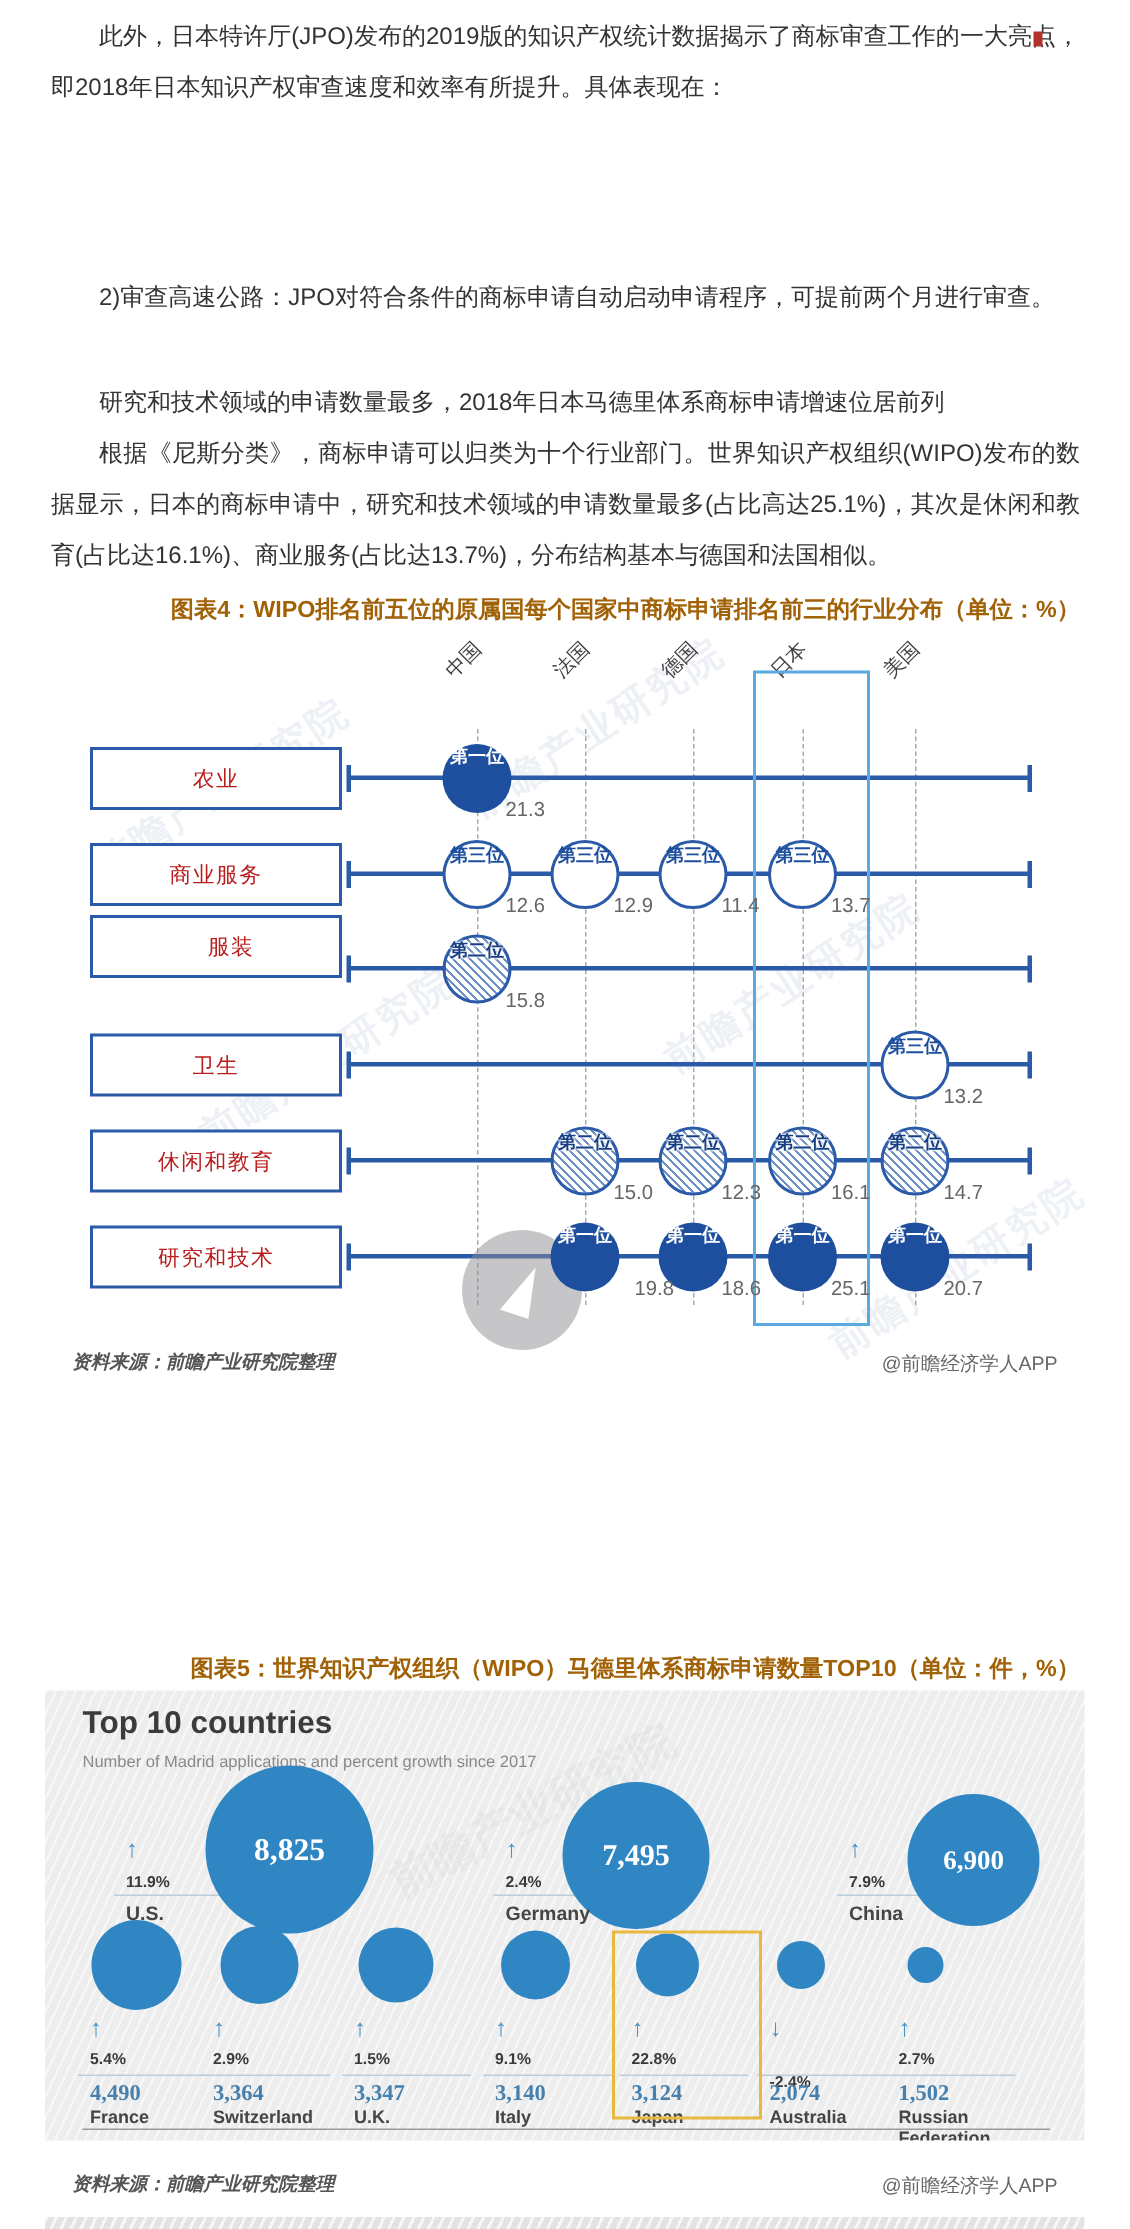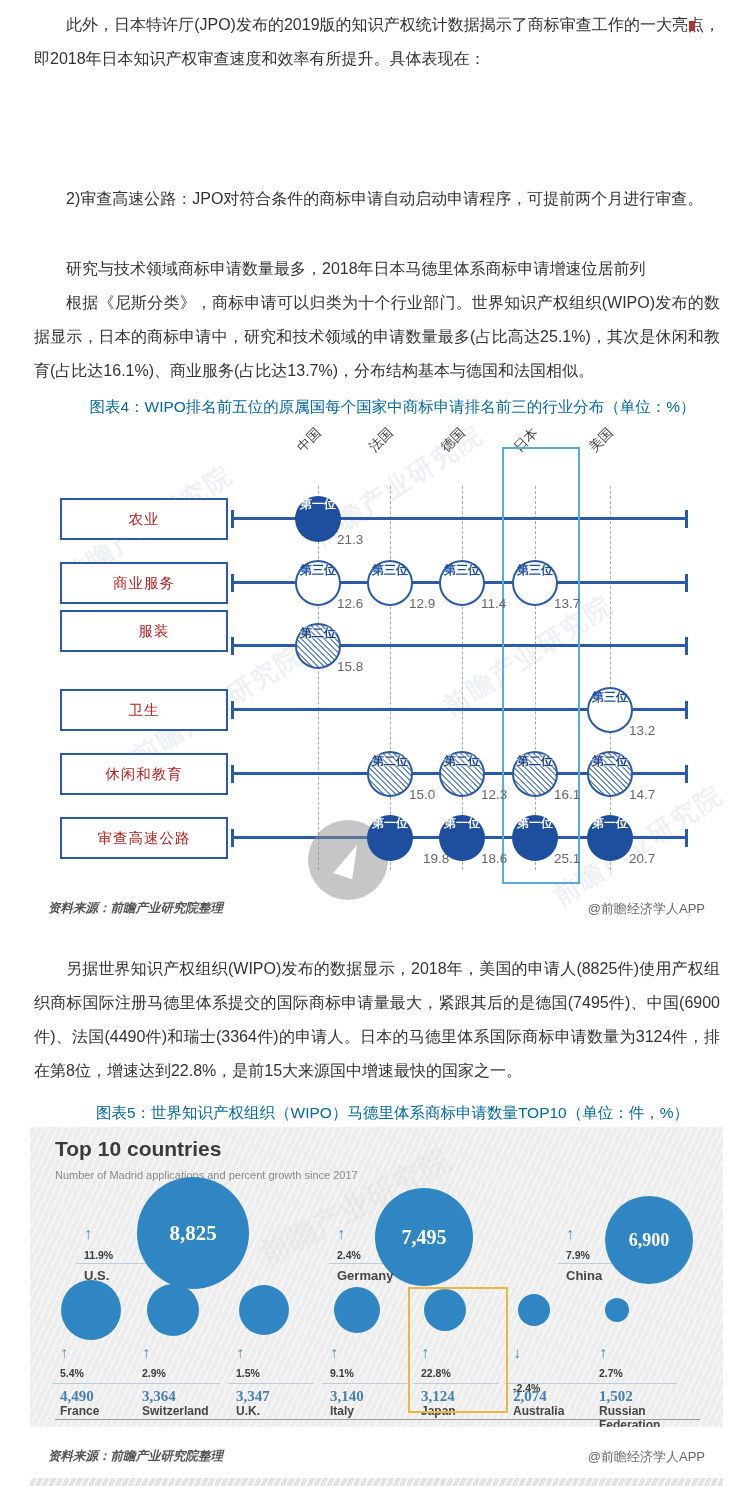--- a/index.html
+++ b/index.html
@@ -1,21 +1,21 @@
 <!DOCTYPE html>
 <html><head>
 <meta charset="utf-8">
 <style>
   *{box-sizing:border-box;margin:0;padding:0}
   body{background:#fff}
   .page{position:relative;width:753px;height:1486px;margin:0 auto;background:#fff;
         font-family:"Liberation Sans",sans-serif;color:#333;overflow:hidden}
   .para{position:absolute;left:34px;width:686px;font-size:16px;line-height:34px;
         text-indent:2em;text-align:justify;color:#333}
-  .cap{font-weight:normal;color:#0369a1;font-size:15.5px;text-align:center}
+  .cap{font-weight:bold;color:#a16207;font-size:15.5px;text-align:right}
   .redmark{position:absolute;left:689px;top:21px;width:6px;height:10px;background:#b2332e;z-index:5}
 
   
   .c4{position:absolute;left:0;top:428px;width:753px;height:500px;background:#fff}
   .c4-wm{position:absolute;color:#7d92bb;opacity:.13;font-size:26px;font-weight:bold;
          transform:rotate(-33deg);white-space:nowrap;letter-spacing:2px;z-index:1}
   .c4-logo{position:absolute;left:308px;top:392px;width:80px;height:80px;border-radius:50%;
            background:#8f8f94;opacity:.5;z-index:2;display:flex;align-items:center;justify-content:center}
   .c4-logo span{display:block;width:0;height:0;border-left:14px solid transparent;
            border-right:6px solid transparent;border-bottom:34px solid #fff;transform:rotate(18deg)}
@@ -65,21 +65,21 @@
          background-image:repeating-linear-gradient(115deg,rgba(255,255,255,.7) 0 2px,rgba(0,0,0,0) 2px 6px)}
 </style>
 </head>
 <body>
 
 <div class="page">
 
   <p class="para" style="top:8px">此外，日本特许厅(JPO)发布的2019版的知识产权统计数据揭示了商标审查工作的一大亮点，即2018年日本知识产权审查速度和效率有所提升。具体表现在：</p>
   <div class="redmark"></div>
   <p class="para" style="top:182px">2)审查高速公路：JPO对符合条件的商标申请自动启动申请程序，可提前两个月进行审查。</p>
-  <p class="para" style="top:252px">研究与技术领域商标申请数量最多，2018年日本马德里体系商标申请增速位居前列</p>
+  <p class="para" style="top:252px">研究和技术领域的申请数量最多，2018年日本马德里体系商标申请增速位居前列</p>
   <p class="para" style="top:286px">根据《尼斯分类》，商标申请可以归类为十个行业部门。世界知识产权组织(WIPO)发布的数据显示，日本的商标申请中，研究和技术领域的申请数量最多(占比高达25.1%)，其次是休闲和教育(占比达16.1%)、商业服务(占比达13.7%)，分布结构基本与德国和法国相似。</p>
   <p class="para cap" style="top:390px">图表4：WIPO排名前五位的原属国每个国家中商标申请排名前三的行业分布（单位：%）</p>
 
   <div class="c4">
     <div class="c4-logo">
         <span></span>
       </div>
   <div class="c4-wm" style="left: 50px; top: 80px;">前瞻产业研究院</div>
       <div class="c4-wm" style="left: 300px; top: 40px;">前瞻产业研究院</div>
       <div class="c4-wm" style="left: 120px; top: 260px;">前瞻产业研究院</div>
@@ -108,21 +108,21 @@
       <div class="c4-tick" style="left: 231px; top: 209px;"></div>
       <div class="c4-tick" style="left: 685px; top: 209px;"></div>
       <div class="c4-rowbox" style="top: 261px;">卫生</div>
       <div class="c4-line" style="top: 280px;"></div>
       <div class="c4-tick" style="left: 231px; top: 273px;"></div>
       <div class="c4-tick" style="left: 685px; top: 273px;"></div>
       <div class="c4-rowbox" style="top: 325px;">休闲和教育</div>
       <div class="c4-line" style="top: 344px;"></div>
       <div class="c4-tick" style="left: 231px; top: 337px;"></div>
       <div class="c4-tick" style="left: 685px; top: 337px;"></div>
-      <div class="c4-rowbox" style="top: 389px;">审查高速公路</div>
+      <div class="c4-rowbox" style="top: 389px;">研究和技术</div>
       <div class="c4-line" style="top: 408px;"></div>
       <div class="c4-tick" style="left: 231px; top: 401px;"></div>
       <div class="c4-tick" style="left: 685px; top: 401px;"></div>
       <div class="c4-hl" style="left: 502px; top: 19px; width: 78px; height: 437px;"></div>
       <div class="c4-bubble t1" style="left: 295px; top: 68px;">
         <span>第一位</span>
       </div>
       <div class="c4-val" style="left: 337px; top: 104px;">21.3</div>
       <div class="c4-bubble t3" style="left: 295px; top: 132px;">
         <span>第三位</span>
@@ -180,21 +180,20 @@
         <span>第一位</span>
       </div>
       <div class="c4-val" style="left: 629px; top: 423px;">20.7</div>
     </div>
 
   <div class="src-row" style="top:900px">
     <span class="src-left">资料来源：前瞻产业研究院整理</span>
     <span class="src-right">@前瞻经济学人APP</span>
   </div>
 
-  <p class="para" style="top:952px">另据世界知识产权组织(WIPO)发布的数据显示，2018年，美国的申请人(8825件)使用产权组织商标国际注册马德里体系提交的国际商标申请量最大，紧跟其后的是德国(7495件)、中国(6900件)、法国(4490件)和瑞士(3364件)的申请人。日本的马德里体系国际商标申请数量为3124件，排在第8位，增速达到22.8%，是前15大来源国中增速最快的国家之一。</p>
   <p class="para cap" style="top:1096px">图表5：世界知识产权组织（WIPO）马德里体系商标申请数量TOP10（单位：件，%）</p>
 
   <div class="c5">
     <div class="c5-wm" style="left:220px;top:60px">前瞻产业研究院</div>
     <div class="c5-title">Top 10 countries</div>
     <div class="c5-sub">Number of Madrid applications and percent growth since 2017</div>
     <div class="c5-hl"></div>
     <div class="c5-bline"></div>
   <div class="c5-circle" style="left: 107px; top: 50px; width: 112px; height: 112px;">
         <span style="font-size: 21px;">8,825</span>

